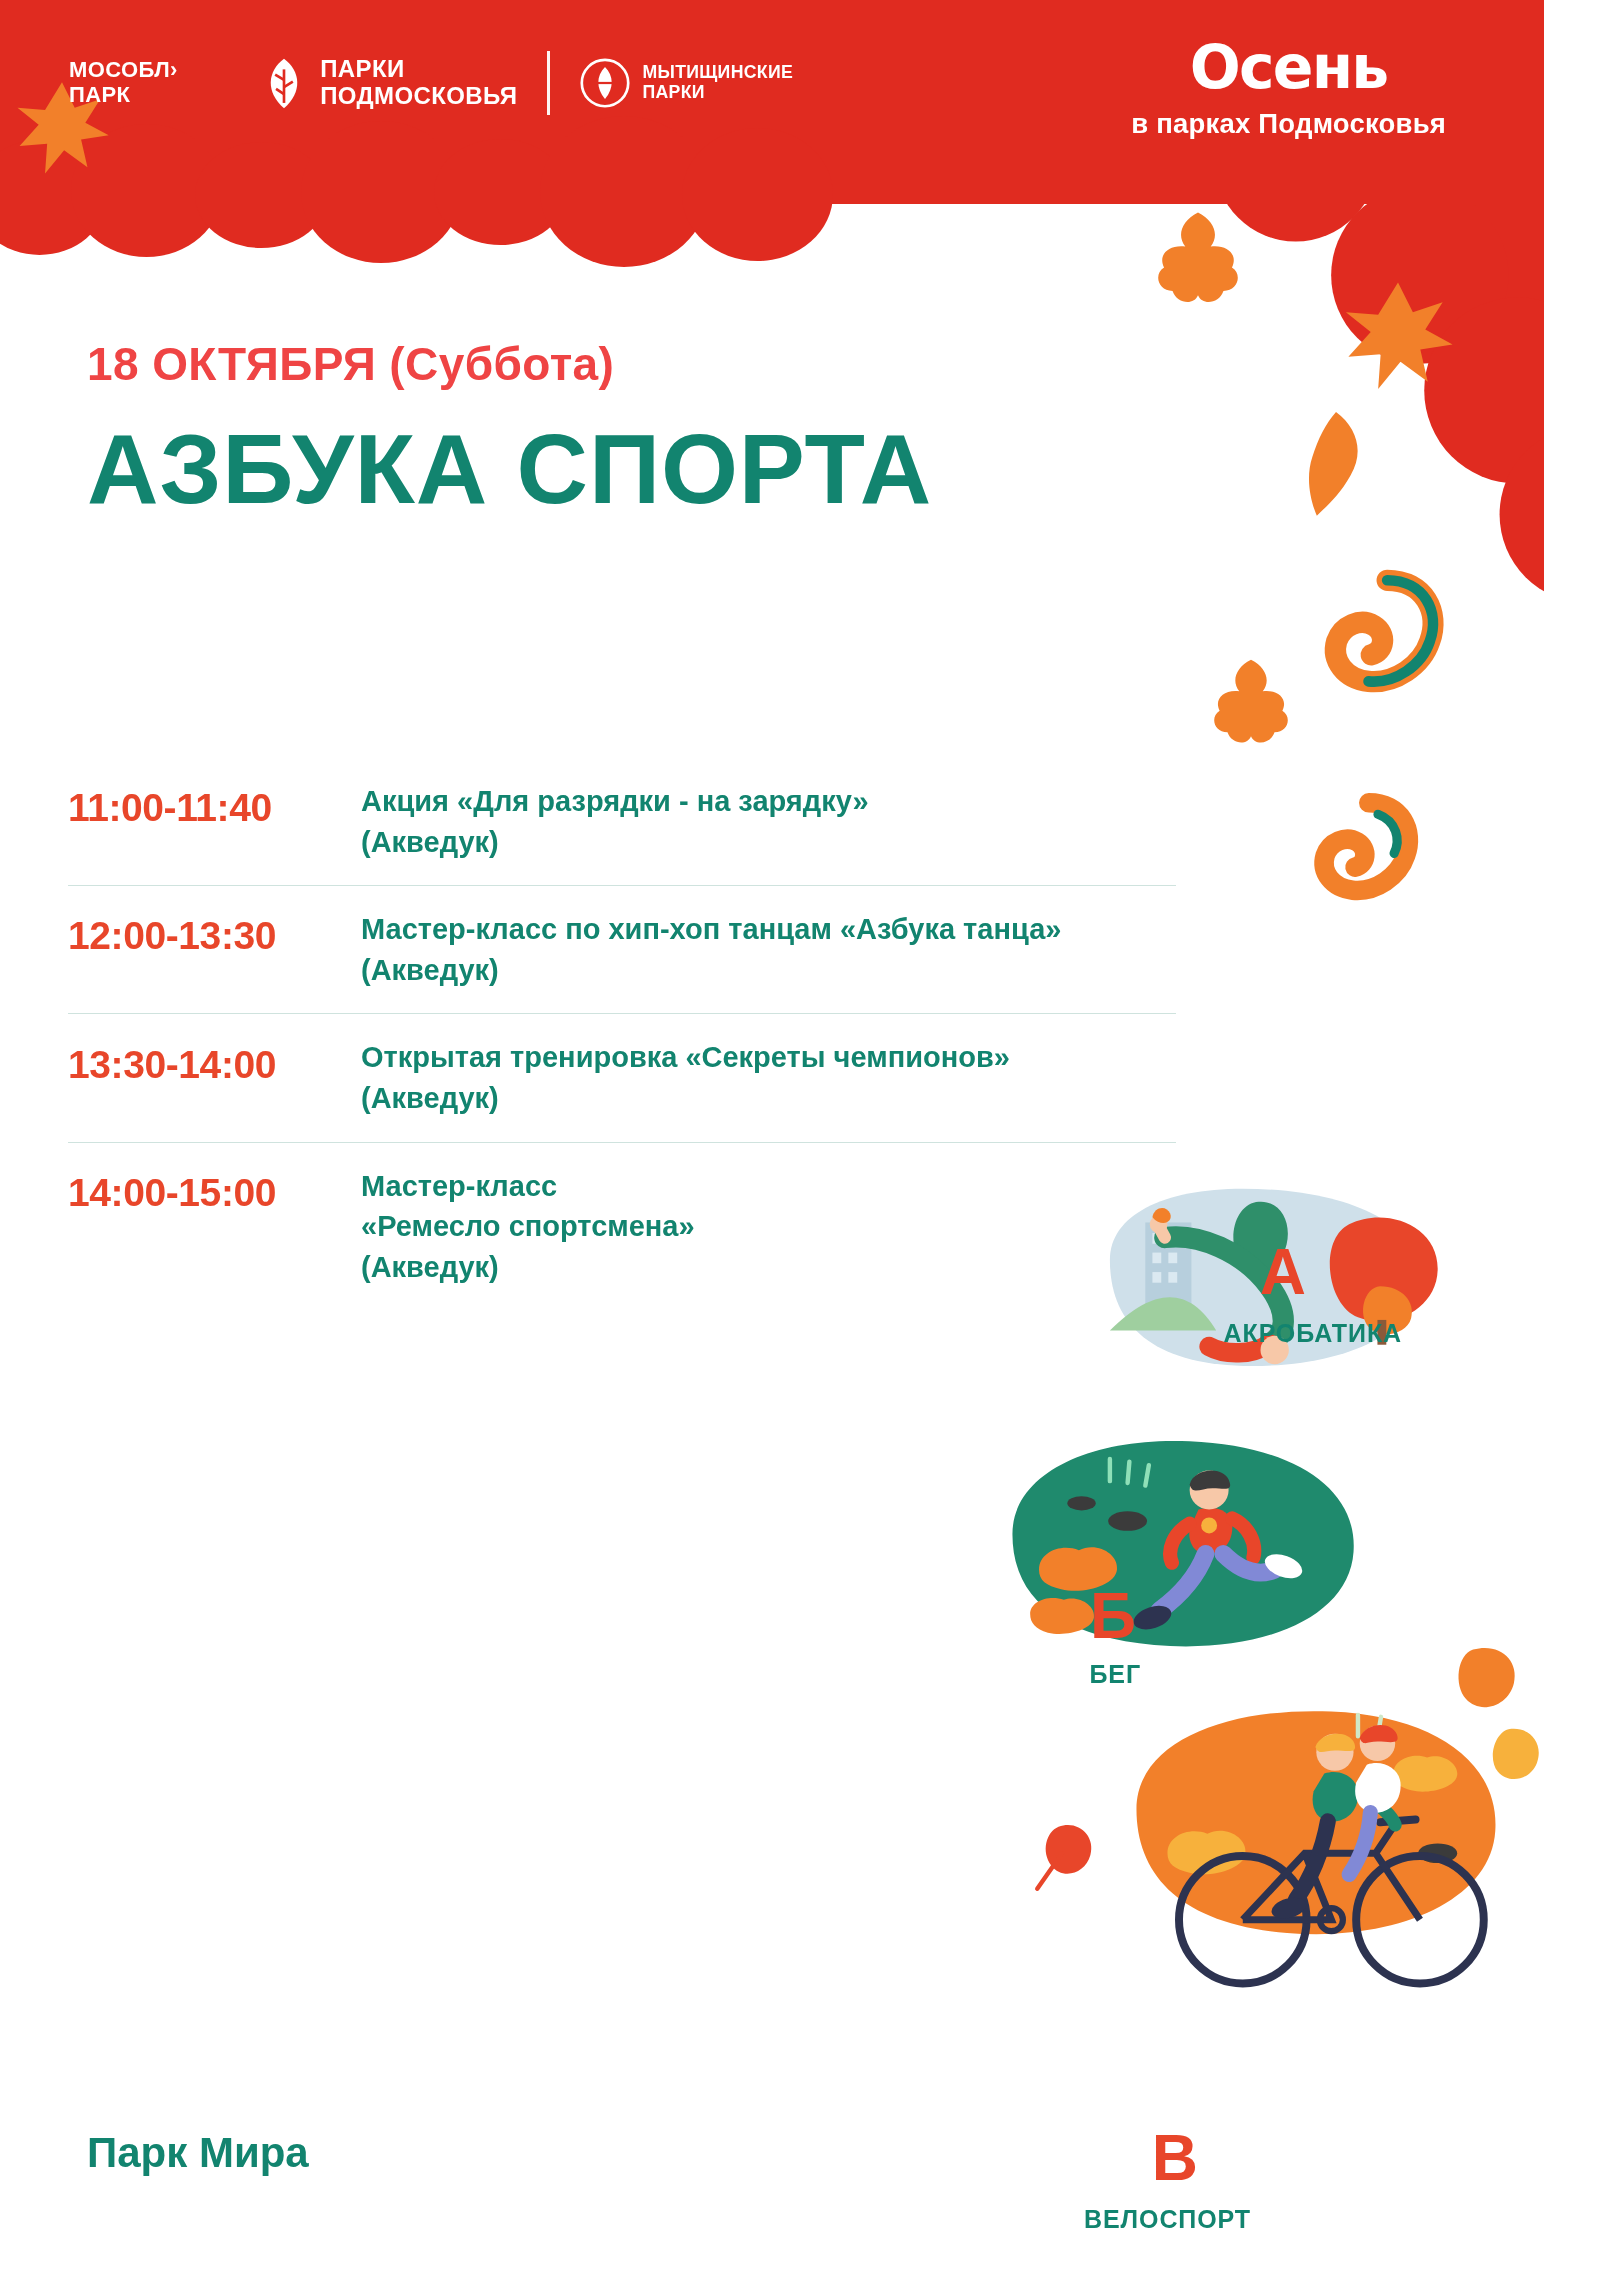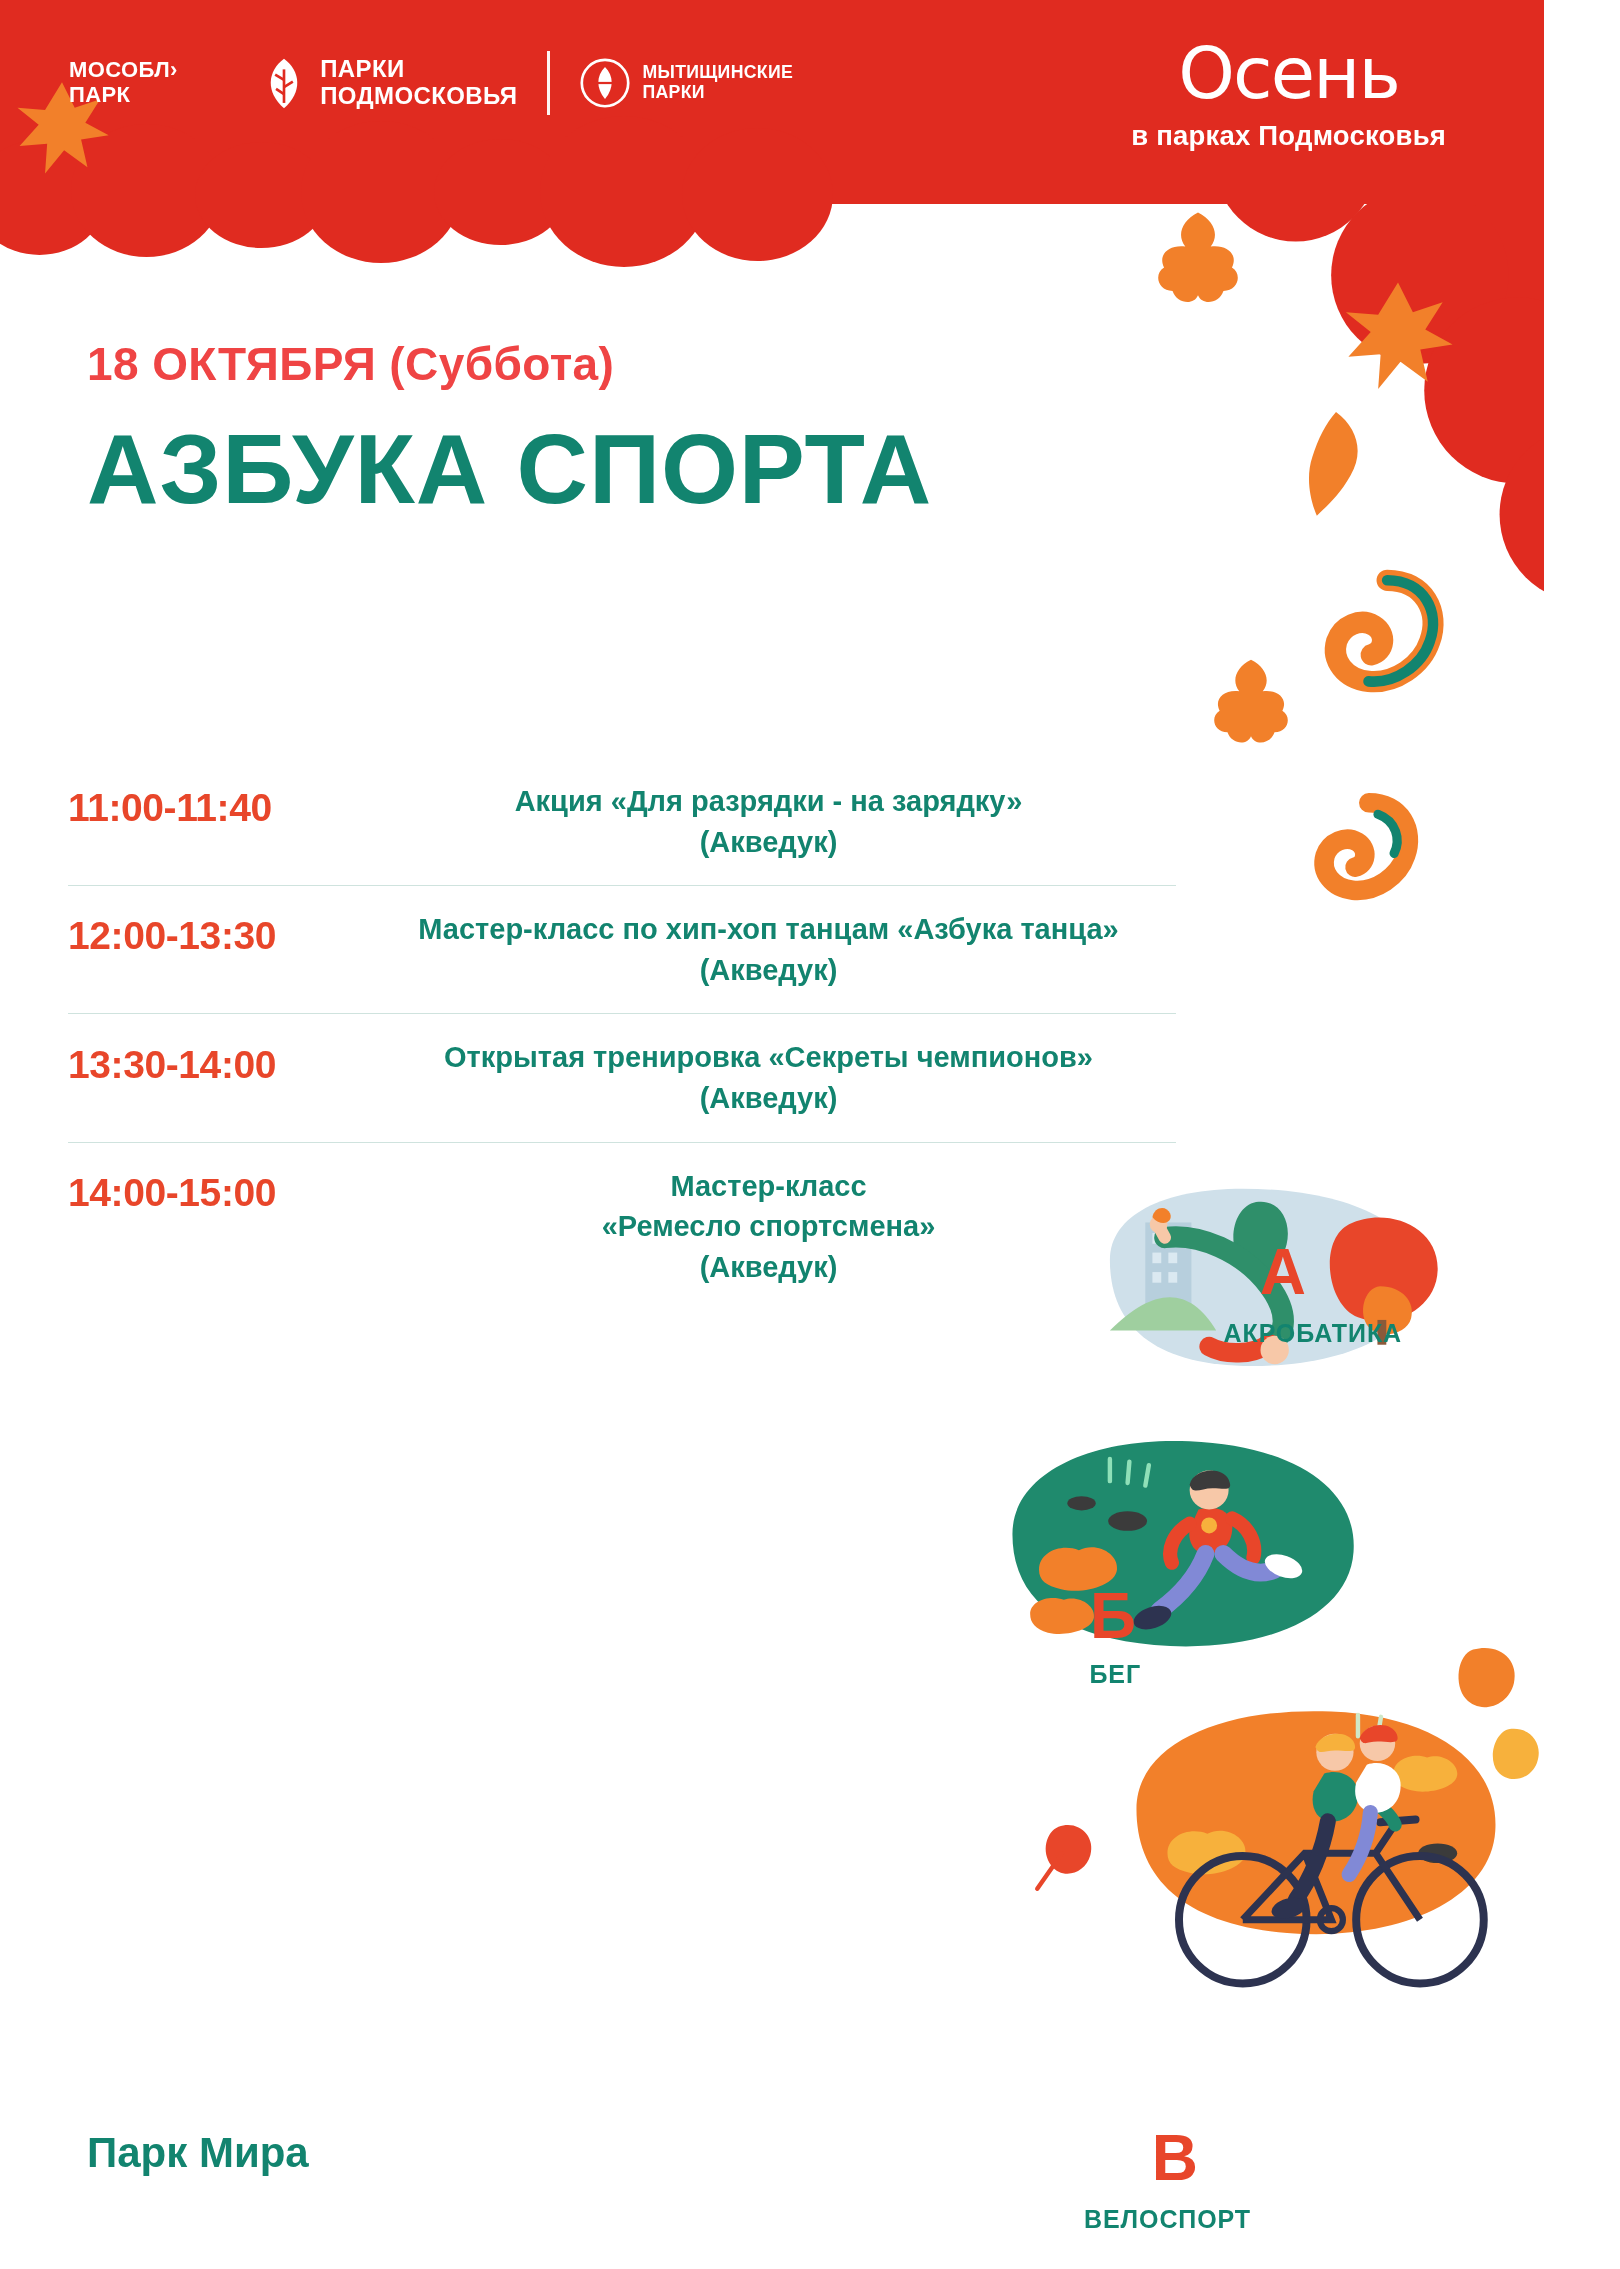--- a/index.html
+++ b/index.html
@@ -83,22 +83,22 @@
   
   .osen {
     position: absolute;
     top: 37px;
     right: 98px;
     z-index: 6;
     text-align: center;
     color: #ffffff;
   }
   .osen-word {
-    font-size: 72px;
-    font-weight: 400;
+    font-size: 60px;
+    font-weight: 700;
     letter-spacing: -1.8px;
     line-height: 1;
     font-family: "DejaVu Sans", sans-serif;
   }
   .osen-sub {
     margin-top: 10.6px;
     font-size: 27.5px;
     font-weight: 700;
     letter-spacing: 0.2px;
   }
@@ -149,21 +149,20 @@
     color: #e8462a;
     letter-spacing: -0.4px;
     padding-top: 5.3px;
   }
   .row .desc {
     flex: 1;
     color: #12846f;
     font-size: 29px;
     font-weight: 700;
     line-height: 1.4;
-    text-align: center;
   }
   .row .desc .place { font-weight: 700; }
 
   
   .park-name {
     position: absolute;
     left: 87px;
     bottom: 93px;
     font-size: 42px;
     font-weight: 700;

